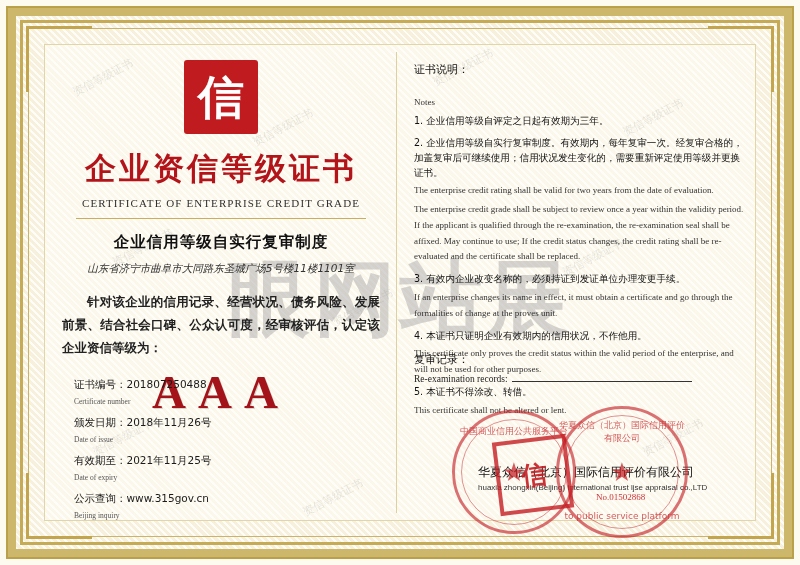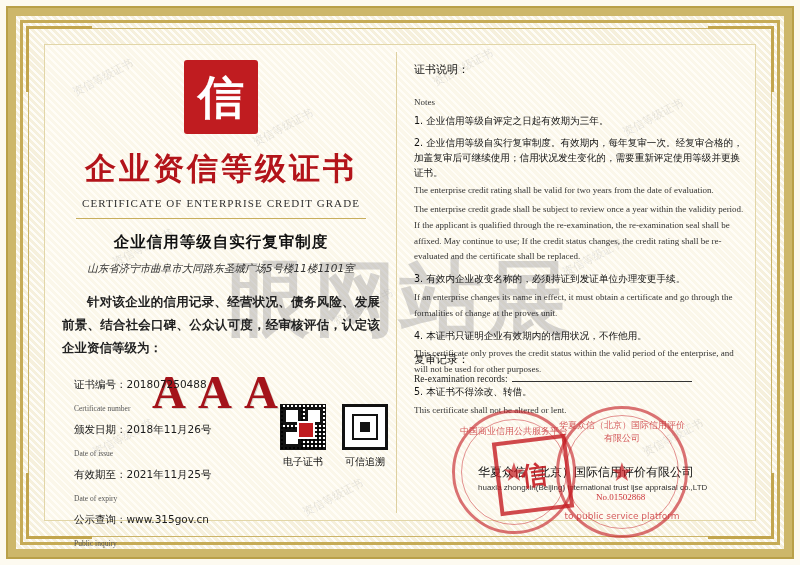--- a/index.html
+++ b/index.html
@@ -196,21 +196,21 @@
   .meta-cn {
     font-size: 10.5px;
     color: #1a1a1a;
     font-family: "DejaVu Sans", sans-serif;
     white-space: nowrap;
   }
   .meta-en {
     font-size: 7.5px;
     color: #555;
     font-family: "Liberation Serif", serif;
-    margin-top: 12px;
+    margin-top: 5px;
   }
 
   
   .codes {
     position: absolute;
     left: 280px;
     top: 404px;
     width: 120px;
     display: flex;
     gap: 16px;
@@ -466,38 +466,24 @@
     <div class="meta-row">
       <div class="meta-cn">
         <span>有效期至：</span><span>2021年11月25号</span>
       </div>
       <div class="meta-en">Date of expiry</div>
     </div>
     <div class="meta-row">
       <div class="meta-cn">
         <span>公示查询：</span><span>www.315gov.cn</span>
       </div>
-      <div class="meta-en">Public inquiry</div>
-    </div>
-  </div>
-
-  <div class="codes">
-    <div class="code-block">
-      <div class="qr">
-        <span class="eye a"></span>
-        <span class="eye b"></span>
-        <span class="eye c"></span>
-      </div>
-      <div class="code-label">电子证书</div>
-    </div>
-    <div class="code-block">
-      <div class="tracecode"></div>
-      <div class="code-label">可信追溯</div>
-    </div>
-  </div>
+      <div class="meta-en">Beijing inquiry</div>
+    </div>
+  </div>
+
 
   <div class="right">
     <div class="notes-head-cn">证书说明：</div>
     <div class="notes-head-en">Notes</div>
 
     <div class="note-cn">1. 企业信用等级自评定之日起有效期为三年。</div>
     <div class="note-cn">2. 企业信用等级自实行复审制度。有效期内，每年复审一次。经复审合格的，加盖复审后可继续使用；信用状况发生变化的，需要重新评定使用等级并更换证书。</div>
     <div class="note-en">The enterprise credit rating shall be valid for two years from the date of evaluation.</div>
     <div class="note-en">The enterprise credit grade shall be subject to review once a year within the validity period. If the applicant is qualified through the re-examination, the re-examination seal shall be affixed. May continue to use; If the credit status changes, the credit rating shall be re-evaluated and the certificate shall be replaced.</div>
     <div class="note-cn">3. 有效内企业改变名称的，必须持证到发证单位办理变更手续。</div>

